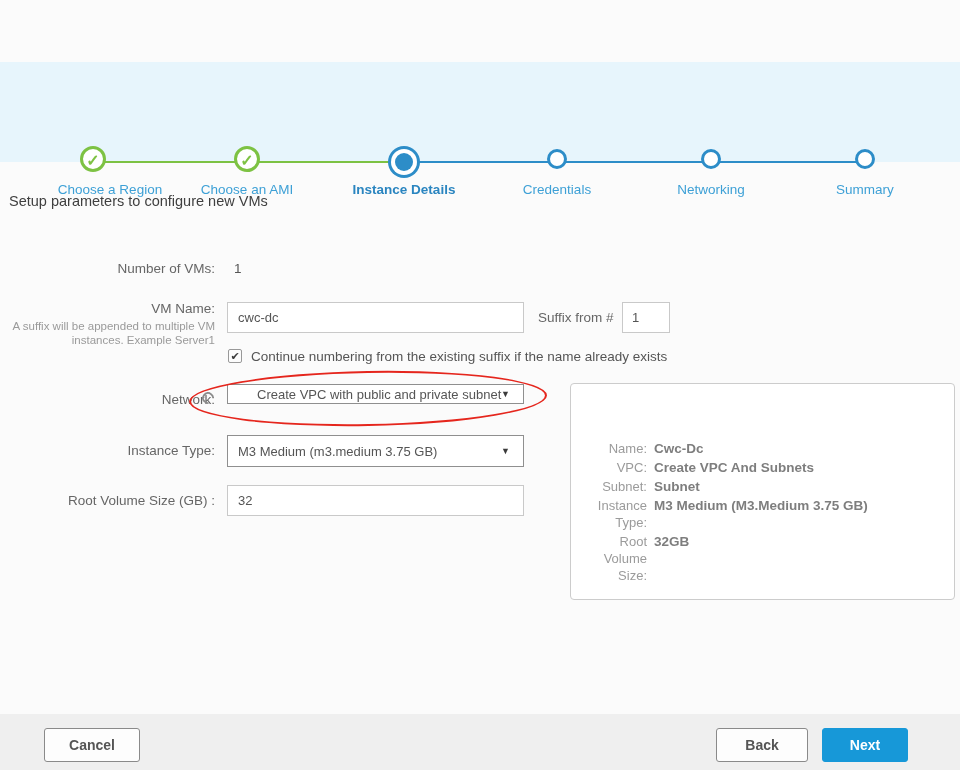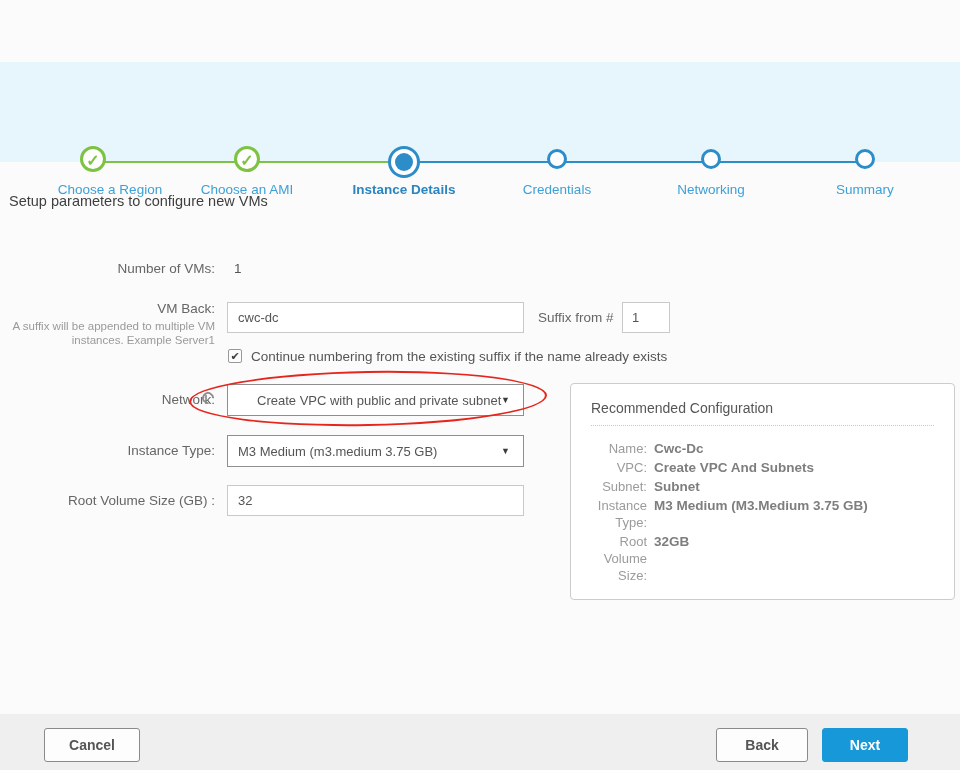--- a/index.html
+++ b/index.html
@@ -73,48 +73,47 @@
     <div class="steplabel" style="left:557px;">Credentials</div>
     <div class="steplabel" style="left:711px;">Networking</div>
     <div class="steplabel" style="left:865px;">Summary</div>
   </div>
 
   <div class="heading">Setup parameters to configure new VMs</div>
 
   <div class="flabel" style="top:261px;">Number of VMs:</div>
   <div class="fvalue" style="left:234px; top:261px;">1</div>
 
-  <div class="flabel" style="top:301px;">VM Back:</div>
+  <div class="flabel" style="top:301px;">VM Name:</div>
   <div class="fhelper" style="top:319px;">A suffix will be appended to multiple VM instances. Example Server1</div>
   <input class="tbox" style="left: 227px; top: 302px; width: 297px; height: 31px;" value="cwc-dc">
   <div class="fvalue" style="left:538px; top:310px; color:#666;">Suffix from #</div>
   <input class="tbox" style="left: 622px; top: 302px; width: 48px; height: 31px; padding-left: 9px;" value="1">
 
   <div class="checkbox" style="left:228px; top:349px;"><span>✔</span></div>
   <div class="fvalue" style="left:251px; top:349px;">Continue numbering from the existing suffix if the name already exists</div>
 
   <div class="flabel" style="top:392px;">Network:</div>
   <div class="spinner-icon" style="left:202px; top:392px;"></div>
-  <div class="selbox" style="left:227px; top:384px; width:297px; height:32px;padding-left:29px;">
+  <div class="selbox" style="left:227px; top:384px; width:297px; height:20px;padding-left:29px;">
     <span>Create VPC with public and private subnet</span>
     <span class="caret">▼</span>
   </div>
   <div class="red-ellipse"></div>
 
   <div class="flabel" style="top:443px;">Instance Type:</div>
   <div class="selbox" style="left:227px; top:435px; width:297px; height:32px;">
     <span>M3 Medium (m3.medium 3.75 GB)</span>
     <span class="caret">▼</span>
   </div>
 
   <div class="flabel" style="top:493px;">Root Volume Size (GB) :</div>
   <input class="tbox" style="left: 227px; top: 485px; width: 297px; height: 31px;" value="32">
 
   <div class="panel">
-    <div class="panel-title">Recommended Configuration</div>
     <div class="panel-rows">
       <div class="prow">
         <div class="plabel">Name:</div>
         <div class="pvalue">Cwc-Dc</div>
       </div>
       <div class="prow">
         <div class="plabel">VPC:</div>
         <div class="pvalue">Create VPC And Subnets</div>
       </div>
       <div class="prow">

